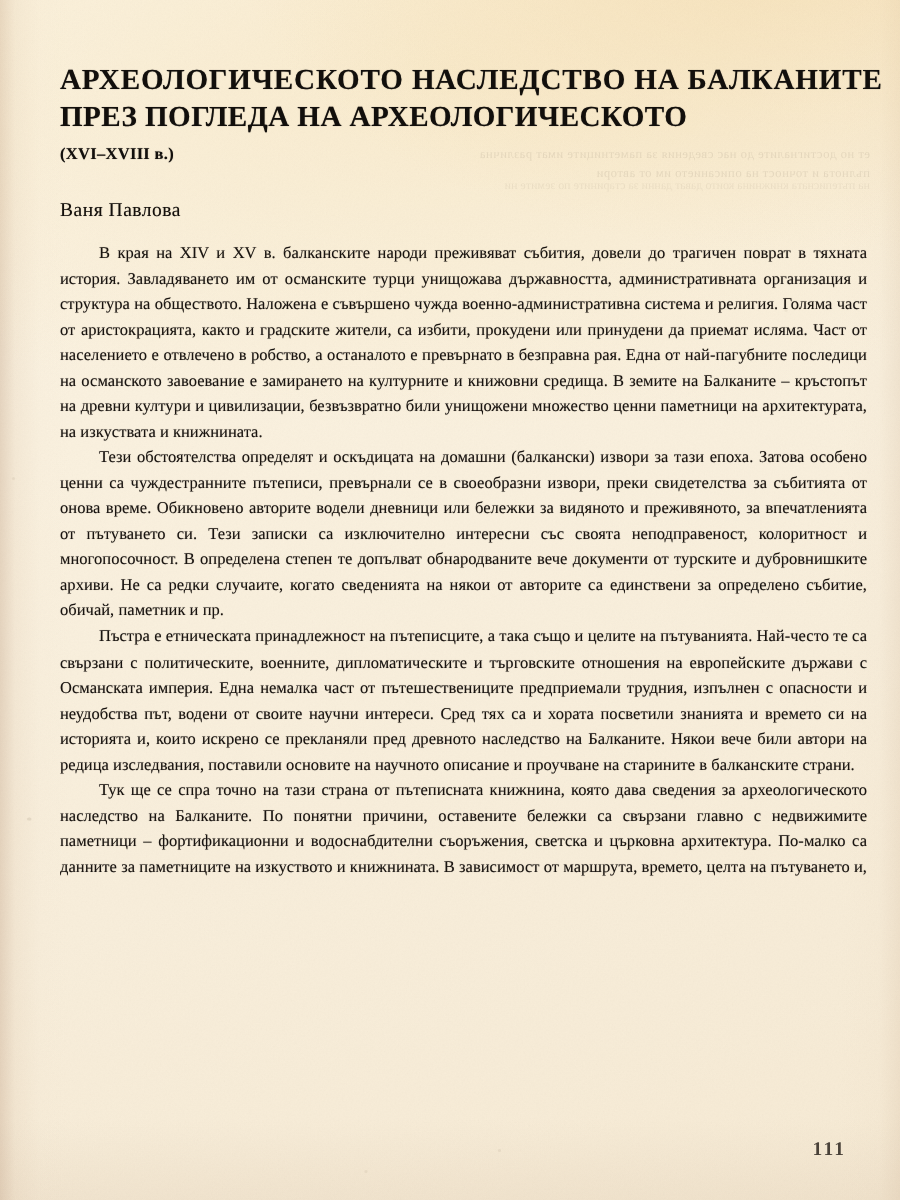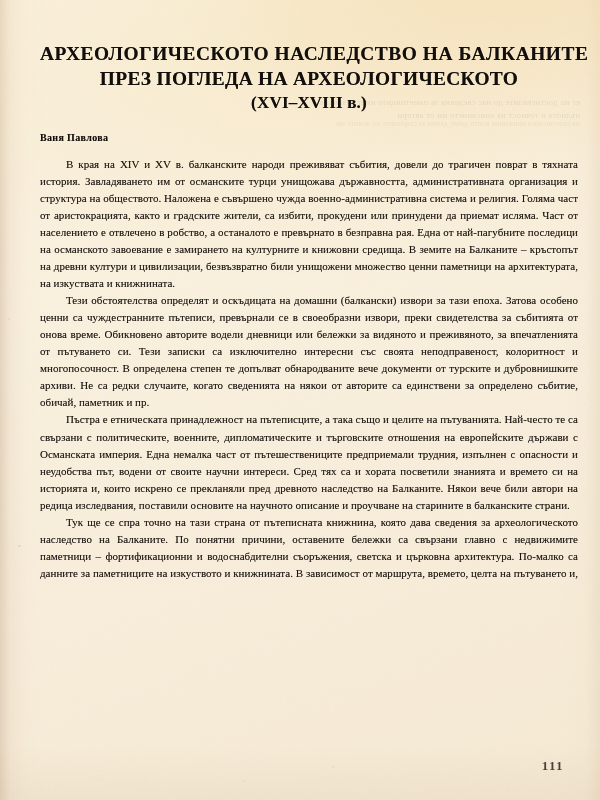--- a/index.html
+++ b/index.html
@@ -82,32 +82,32 @@
   .doc-title {
     font-family: "Liberation Serif", "DejaVu Serif", serif;
     font-weight: bold;
     font-size: 19.4px;
     line-height: 24.6px;
     letter-spacing: 0.55px;
     color: #120f0c;
     margin: 0;
     text-shadow: 0 0 0.6px rgba(20,16,12,0.55);
   }
-  .doc-title .tline { display: block; white-space: nowrap; text-align: center; }
+  .doc-title .tline { display: block; white-space: nowrap; }
   .doc-title .tline.sub { letter-spacing: 0.3px; }
   .title-small {
-    font-size: 17px;
+    font-size: 11px;
     letter-spacing: 0.2px;
     text-transform: none;
   }
 
   .author {
     margin: 16px 0 0 0;
-    font-weight: bold;
-    font-size: 10px;
+    font-weight: normal;
+    font-size: 13px;
     letter-spacing: 0.35px;
     color: #14100c;
     text-shadow: 0 0 0.5px rgba(20,16,12,0.45);
   }
 
   .body-text {
     margin-top: 13px;
   }
   .para {
     margin: 0;

